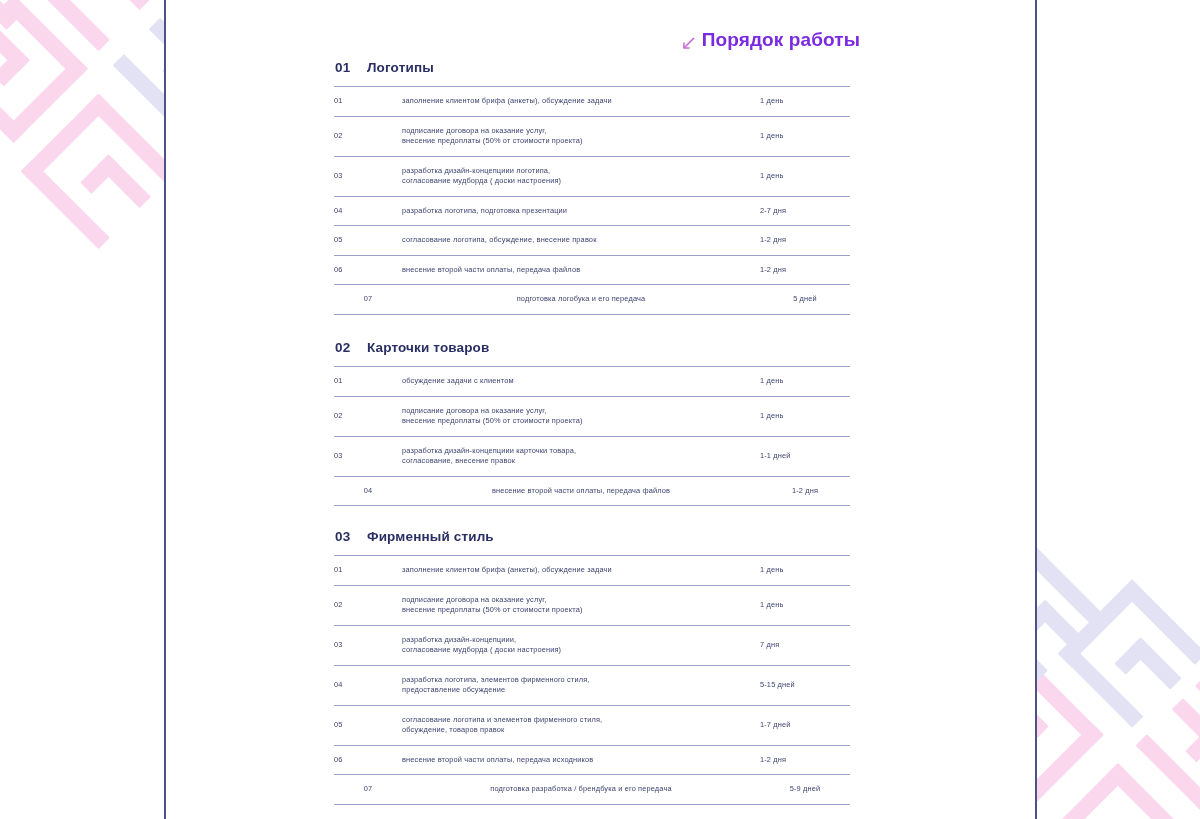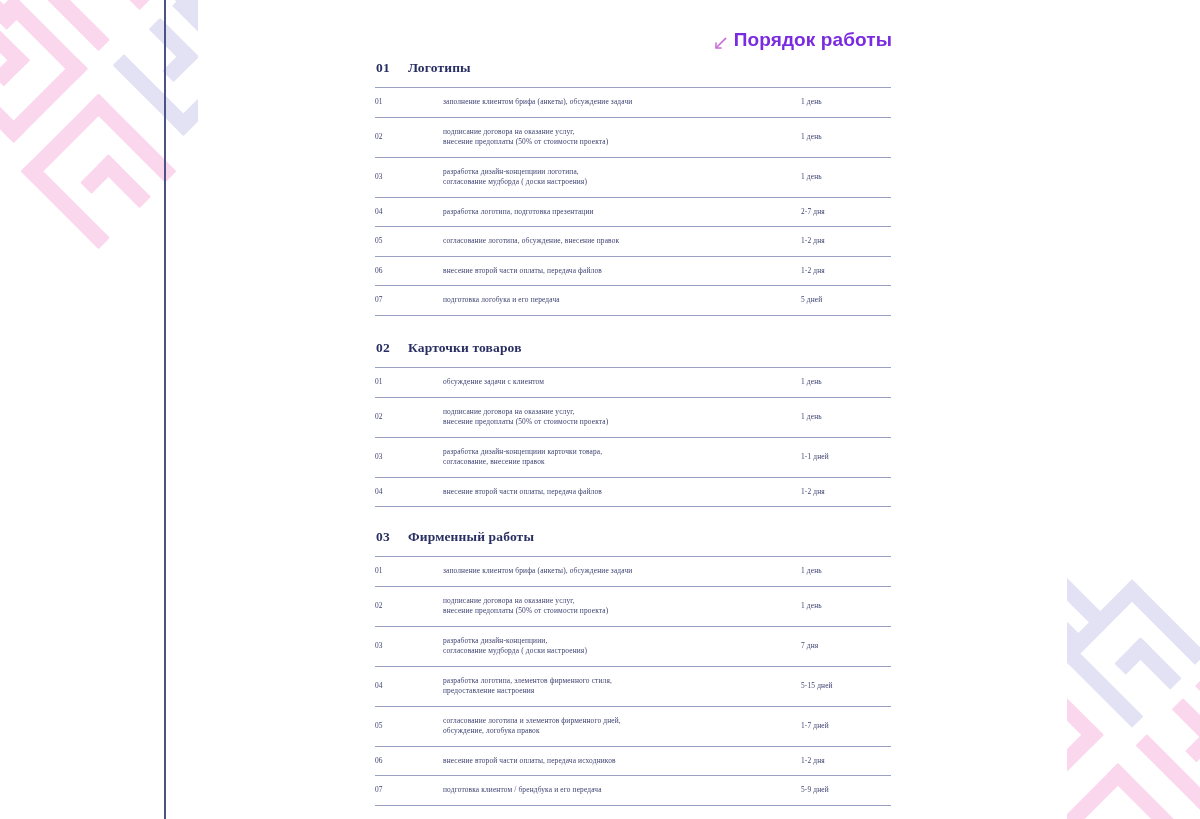--- a/index.html
+++ b/index.html
@@ -58,21 +58,20 @@
   .frame-rule.right { left: 1035px; }
 
   
   .content {
     position: absolute;
     left: 166px;
     top: 0;
     width: 869px;
     height: 819px;
     background: #ffffff;
-    margin-left: 32px;
   }
 
   .page-title-wrap {
     position: absolute;
     left: 0;
     top: 29px;
     width: 694px;
     text-align: right;
     display: flex;
     align-items: center;
@@ -89,44 +88,43 @@
   .page-title {
     font-size: 19px;
     font-weight: bold;
     color: #7a2ae0;
     letter-spacing: 0.1px;
     white-space: nowrap;
   }
 
   .section {
     position: absolute;
-    left: 178px;
+    left: 169px;
     width: 520px;
-    font-family: Liberation Serif, serif;
   }
   .section-head {
     display: flex;
     align-items: baseline;
     gap: 13px;
     font-size: 13.5px;
     font-weight: bold;
     color: #2a2f63;
     letter-spacing: 0.15px;
     margin-bottom: 11px;
   }
   .section-head .sec-num { min-width: 19px; }
 
   table.proc {
     border-collapse: collapse;
     width: 516px;
     table-layout: fixed;
     margin-left: -1px;
   }
   table.proc tr { border-top: 1.1px solid #9aa0c4; }
-  table.proc tr:last-child { border-bottom: 1.1px solid #9aa0c4; }
+  table.proc tr:last-child { border-bottom: 1.1px solid #9aa0c4; text-align: center; }
   table.proc td {
     color: #3d4270;
     font-size: 7.4px;
     letter-spacing: 0.15px;
     padding: 9px 0 9px 0;
     vertical-align: middle;
     line-height: 1.42;
   }
   td.col-num      { width: 68px; padding-left: 22px; font-size: 8.1px; color: #3d4270; }
   td.col-desc     { width: 358px; padding-left: 3px; }
@@ -300,21 +298,21 @@
                   <span class="desc-line">внесение второй части оплаты, передача файлов</span>
                 </td>
                 <td class="col-duration">1-2 дня</td>
               </tr>
             </tbody>
           </table>
         </div>
         <div class="section" style="top: 529px;">
           <div class="section-head">
             <span class="sec-num">03</span>
-            <span>Фирменный работы</span>
+            <span>Фирменный стиль</span>
           </div>
           <table class="proc">
             <tbody>
               <tr>
                 <td class="col-num">01</td>
                 <td class="col-desc">
                   <span class="desc-line">заполнение клиентом брифа (анкеты), обсуждение задачи</span>
                 </td>
                 <td class="col-duration">1 день</td>
               </tr>
@@ -331,43 +329,43 @@
                 <td class="col-desc">
                   <span class="desc-line">разработка дизайн-концепциии,</span>
                   <span class="desc-line">согласование мудборда ( доски настроения)</span>
                 </td>
                 <td class="col-duration">7 дня</td>
               </tr>
               <tr>
                 <td class="col-num">04</td>
                 <td class="col-desc">
                   <span class="desc-line">разработка логотипа, элементов фирменного стиля,</span>
-                  <span class="desc-line">предоставление настроения</span>
+                  <span class="desc-line">предоставление обсуждение</span>
                 </td>
                 <td class="col-duration">5-15 дней</td>
               </tr>
               <tr>
                 <td class="col-num">05</td>
                 <td class="col-desc">
-                  <span class="desc-line">согласование логотипа и элементов фирменного дней,</span>
-                  <span class="desc-line">обсуждение, логобука правок</span>
+                  <span class="desc-line">согласование логотипа и элементов фирменного стиля,</span>
+                  <span class="desc-line">обсуждение, товаров правок</span>
                 </td>
                 <td class="col-duration">1-7 дней</td>
               </tr>
               <tr>
                 <td class="col-num">06</td>
                 <td class="col-desc">
                   <span class="desc-line">внесение второй части оплаты, передача исходников</span>
                 </td>
                 <td class="col-duration">1-2 дня</td>
               </tr>
               <tr>
                 <td class="col-num">07</td>
                 <td class="col-desc">
-                  <span class="desc-line">подготовка клиентом / брендбука и его передача</span>
+                  <span class="desc-line">подготовка разработка / брендбука и его передача</span>
                 </td>
                 <td class="col-duration">5-9 дней</td>
               </tr>
             </tbody>
           </table>
         </div>
       </div>
 
   </div>
 </div>

